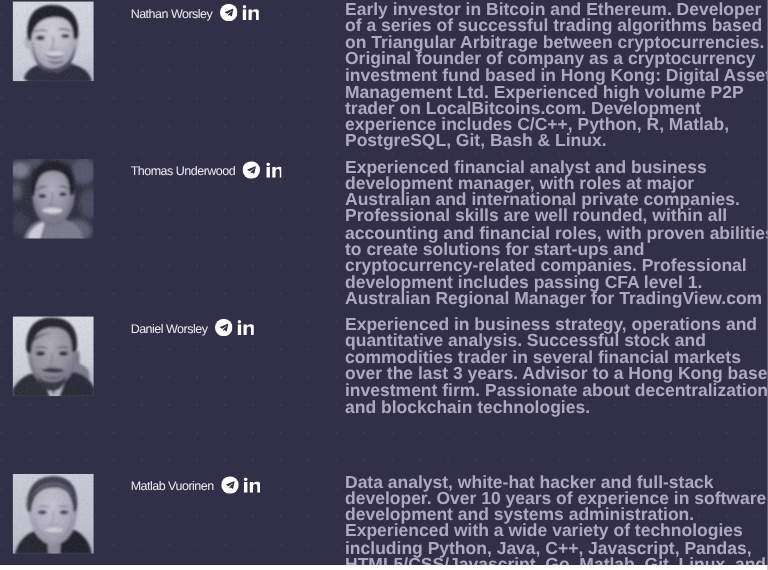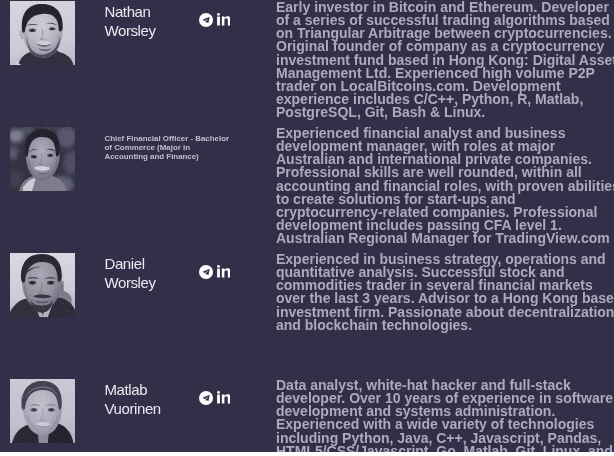--- a/index.html
+++ b/index.html
@@ -8,21 +8,21 @@
   #page{position:absolute;left:0;top:0;width:614px;height:452px;
         background:#323048;overflow:hidden;}
   #dots{position:absolute;inset:0;
         background-image:radial-gradient(circle at 0.8px 0.8px, rgba(255,255,255,.055) 0.75px, rgba(255,255,255,0) 1.1px);
         background-size:22.3px 22.3px;background-position:0.9px 11px;}
   .row{position:absolute;left:0;width:614px;height:126px;}
   .photo{position:absolute;left:9.8px;top:-0.3px;width:65.6px;height:64.6px;overflow:hidden;}
   .photo svg{display:block;width:65.6px;height:64.6px;}
   .col{position:absolute;left:104.5px;top:0.8px;width:135px;}
   .namewrap{display:flex;align-items:center;}
-  .name{color:#eae8f0;font-size:15px;font-weight:400;letter-spacing:-0.4px;
+  .name{color:#eae8f0;font-size:10px;font-weight:400;letter-spacing:-0.4px;
         line-height:19.1px;max-width:88px;flex:0 1 auto;}
   .socials{display:flex;align-items:center;gap:4.2px;margin-left:6.2px;
            flex:0 0 auto;margin-top:-2.6px;}
   .tg{width:14px;height:14px;display:block;}
   .li{width:12.8px;height:12.5px;display:block;}
   .title{margin-top:6.9px;color:#c2bdd2;font-size:7.9px;
          font-weight:700;line-height:8.9px;letter-spacing:0;width:129.5px;}
   #footer-band{position:absolute;left:0;top:452px;width:614px;height:4px;background:#ffffff;}
   .desc{position:absolute;left:253px;top:0.2px;color:#aea9be;font-size:14px;
         line-height:13.1px;letter-spacing:0;font-weight:600;width:349.5px;margin-left:23px;}
@@ -160,21 +160,38 @@
               <path d="M24 41 C27.5 39 37 39 40.5 41.5 C37 45.5 27 45.5 24 41 Z" fill="#d8d7e0"></path>
               <path d="M23 41 C27 45 38 45 42 41.5 C38 48 26 48 23 41 Z" fill="#8f8d9e"></path>
               <path d="M19 33 C19 41 22 47 26 49" stroke="#6a697b" stroke-width="0.9" fill="none" opacity=".8"></path>
               <path d="M47 32 C47 40 44 46 40 49" stroke="#6a697b" stroke-width="0.9" fill="none" opacity=".7"></path>
               <path d="M28 45.5 C31 47 37 47 39 45.5 C37 48.5 30 48.5 28 45.5 Z" fill="#605e70"></path>
             </g>
           </g>
         </svg>
     </div>
     <div class="col">
-    <div class="title">Chief Financial Officer - Bachelor of Commerce (Major in Accounting and Finance)</div>
+        <div class="namewrap">
+      <div class="name">Thomas Underwood</div>
+      <div class="socials">
+        <a class="tgwrap">
+          <svg class="tg" viewBox="0 0 24 24">
+                <circle cx="12" cy="12" r="12" fill="#ffffff"></circle>
+                <path d="M6.0 11.6 17.4 6.9c.53-.2 1.0.13.83.76l0 0-1.94 9.12c-.14.51-.45.63-.9.4l-2.46-1.81-1.19 1.15c-.13.13-.25.25-.49.25l.18-2.5 4.56-4.12c.2-.18-.04-.28-.31-.1l-5.63 3.55-2.43-.76c-.53-.17-.54-.53.1-.78z" fill="#302e43"></path>
+              </svg>
+        </a>
+        <a class="liwrap">
+          <svg class="li" viewBox="0 0 122 120">
+                <circle cx="14" cy="13.5" r="13.5" fill="#ffffff"></circle>
+                <rect x="0.5" y="34" width="27" height="86" fill="#ffffff"></rect>
+                <path d="M46 34h25.5v13.5h.4c4.6-8 14.5-15.6 28.2-15.6 27 0 31.4 16.4 31.4 38.4V120H103.5V74c0-10.6-.4-24.2-15.5-24.2-15.4 0-17.5 11.5-17.5 23.4V120H46z" fill="#ffffff"></path>
+              </svg>
+        </a>
+      </div>
+    </div>
     </div>
     <div class="desc">Experienced financial analyst and business development manager, with roles at major Australian and international private companies. Professional skills are well rounded, within all accounting and financial roles, with proven abilities to create solutions for start-ups and cryptocurrency-related companies. Professional development includes passing CFA level 1. Australian Regional Manager for TradingView.com</div>
   </div>
 
   <div class="row" style="top:253px">
     <div class="photo">
       <svg viewBox="0 0 66 65" xmlns="http://www.w3.org/2000/svg" preserveAspectRatio="none">
           <defs>
             <filter id="f3" x="-15%" y="-15%" width="130%" height="130%">
               <feGaussianBlur stdDeviation="0.72"></feGaussianBlur>

